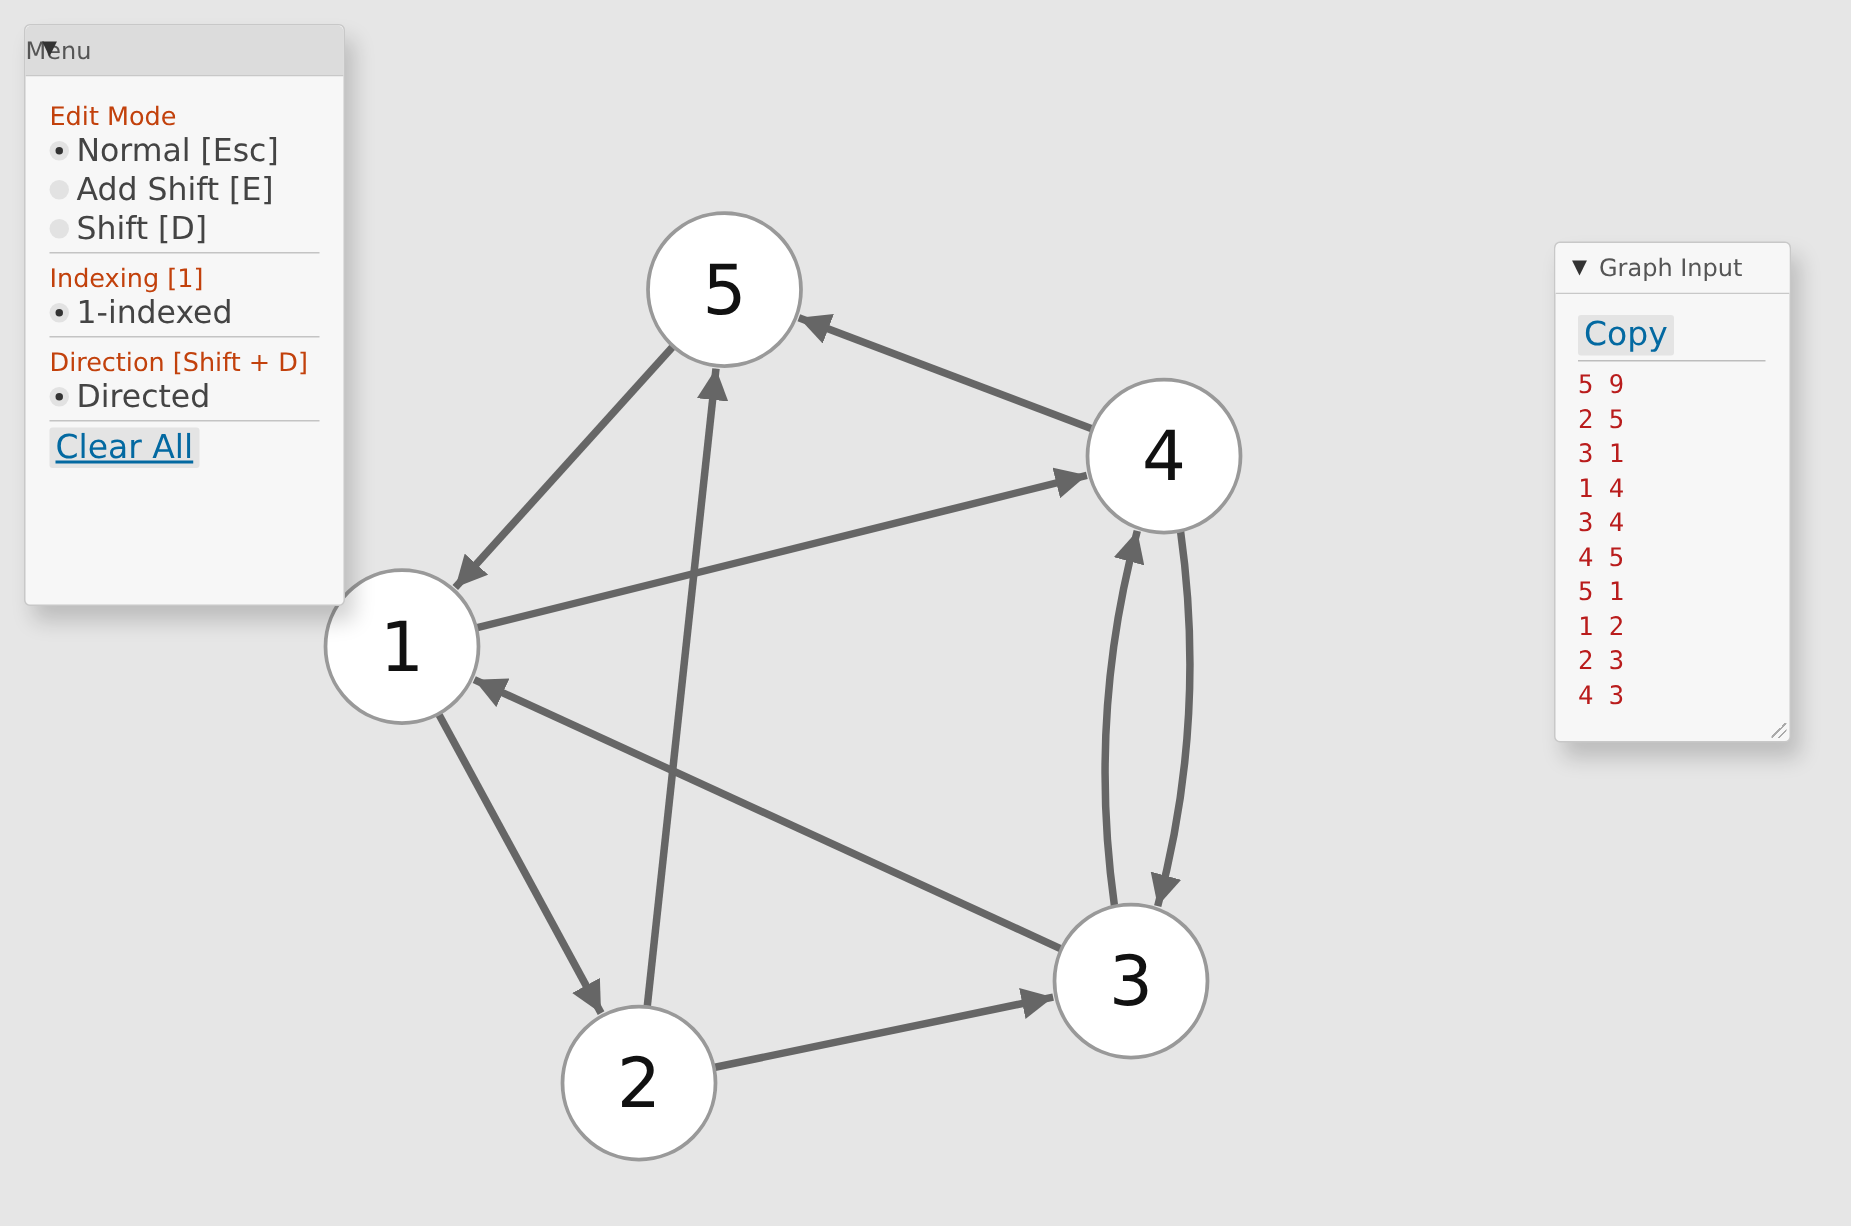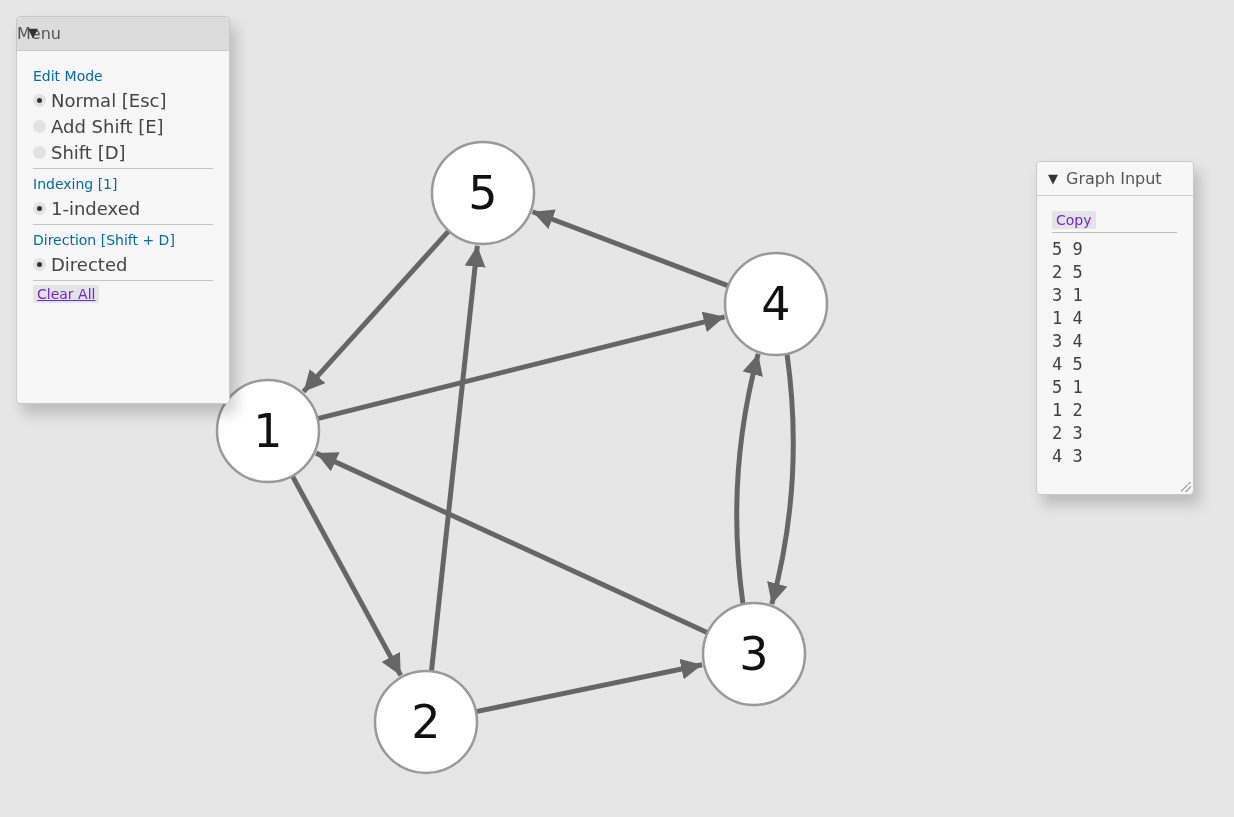--- a/index.html
+++ b/index.html
@@ -51,30 +51,30 @@
   #menu .panel-header .tri {
     position: absolute; left: 11px; top: 8px;
   }
   #menu .panel-header .title {
     width: 100%; text-align: left;
   }
   .menu-body {
     padding: 10px 16px 0 16px;
   }
   .section-label {
-    font-size: 14px;
-    color: #0369a1;
+    font-size: 17px;
+    color: #c2410c;
     margin-top: 7px;
     margin-bottom: 2px;
     height: 17px;
   }
   .radio-row {
     display: flex; align-items: center;
     height: 26px;
-    font-size: 18px;
+    font-size: 21px;
     color: #444;
     cursor: pointer;
   }
   .radio {
     width: 13px; height: 13px;
     border-radius: 50%;
     background: #e2e2e2;
     margin-right: 5px;
     position: relative;
     flex-shrink: 0;
@@ -90,22 +90,22 @@
   .divider {
     height: 1px;
     background: #c4c4c4;
     margin: 3px 0 3px 0;
   }
   .btn {
     display: inline-block;
     background: #e4e4e4;
     border-radius: 2px;
     padding: 1px 4px;
-    font-size: 14px;
-    color: #6d28d9;
+    font-size: 22px;
+    color: #0369a1;
     cursor: pointer;
   }
   #clear-btn { margin-top: 1px; text-decoration: underline; }
 
   #graph-input {
     left: 1036px; top: 161px;
     width: 156px; height: 332px;
   }
   #graph-input .panel-header {
     background: #f7f7f7;
@@ -118,21 +118,21 @@
   }
   .gi-divider {
     height: 1px; background: #bdbdbd;
     margin-top: 3px; width: 125px;
   }
   .gi-text {
     margin-top: 5px;
     font-family: "DejaVu Sans Mono", "Liberation Mono", monospace;
     font-size: 17px;
     line-height: 23px;
-    color: #404040;
+    color: #b91c1c;
     white-space: pre;
   }
   .resize-handle {
     position: absolute; right: 2px; bottom: 2px;
     width: 10px; height: 10px;
     background:
       linear-gradient(135deg, transparent 45%, #aaa 45%, #aaa 52%, transparent 52%, transparent 70%, #aaa 70%, #aaa 77%, transparent 77%);
     cursor: nwse-resize;
   }
 </style>

